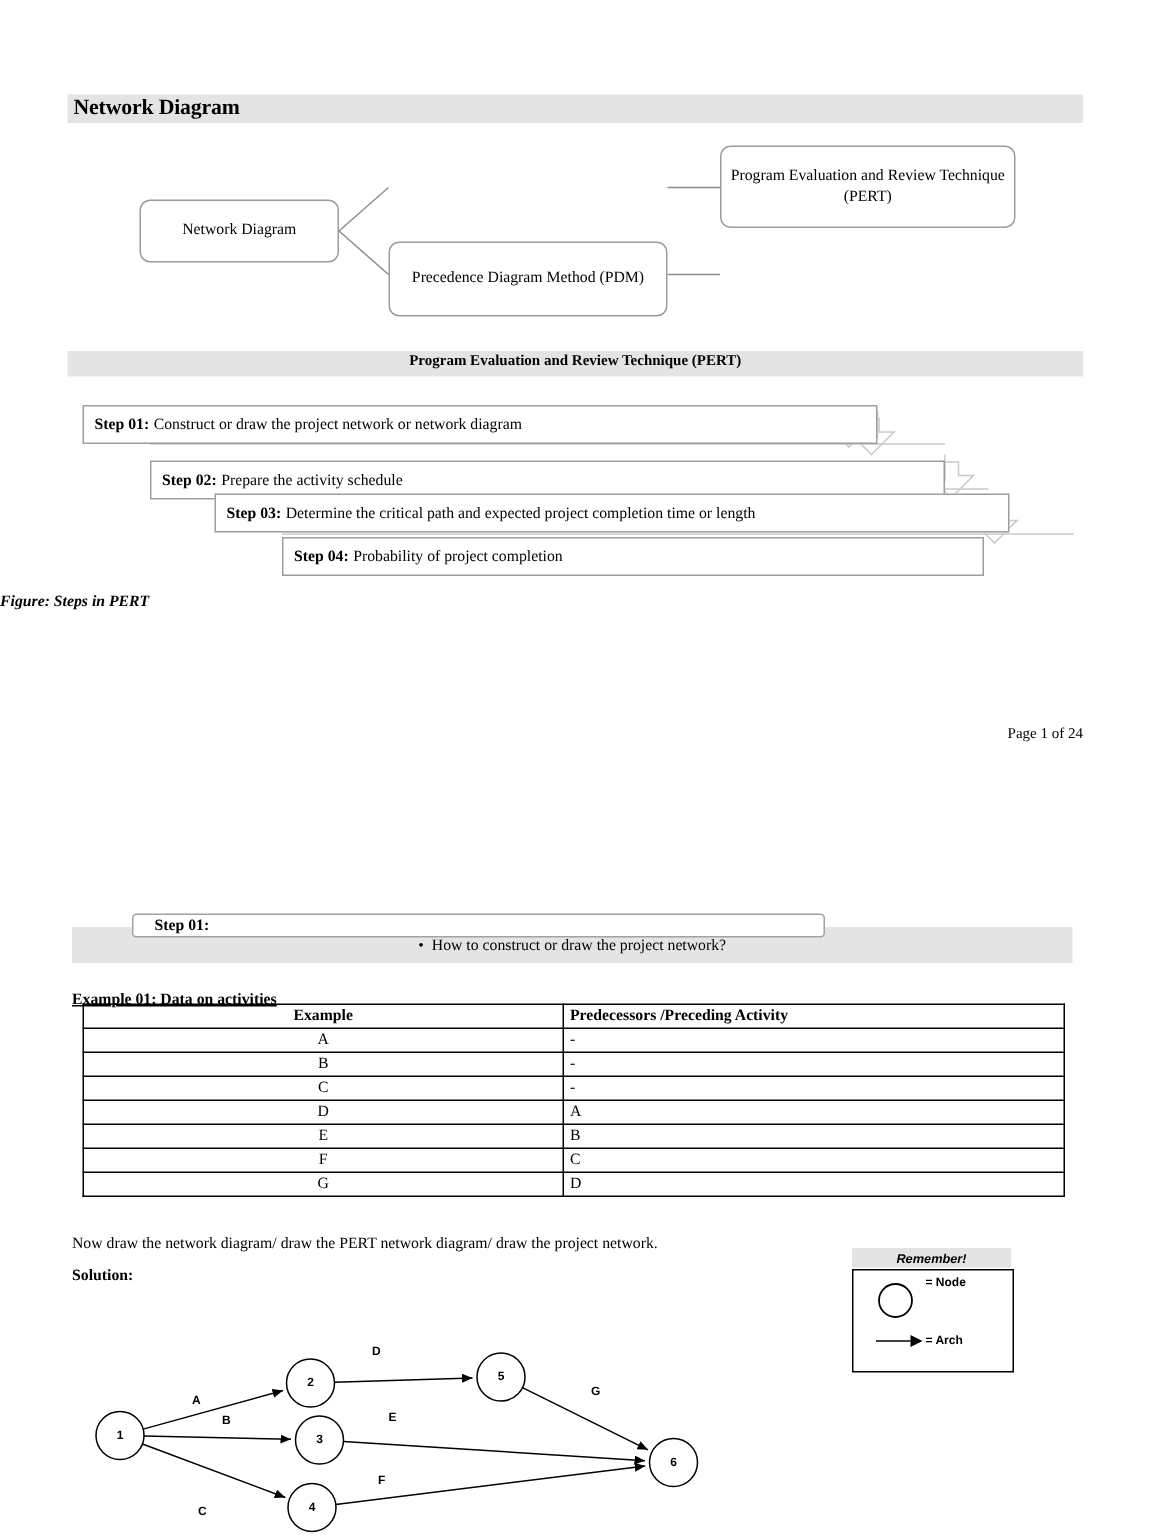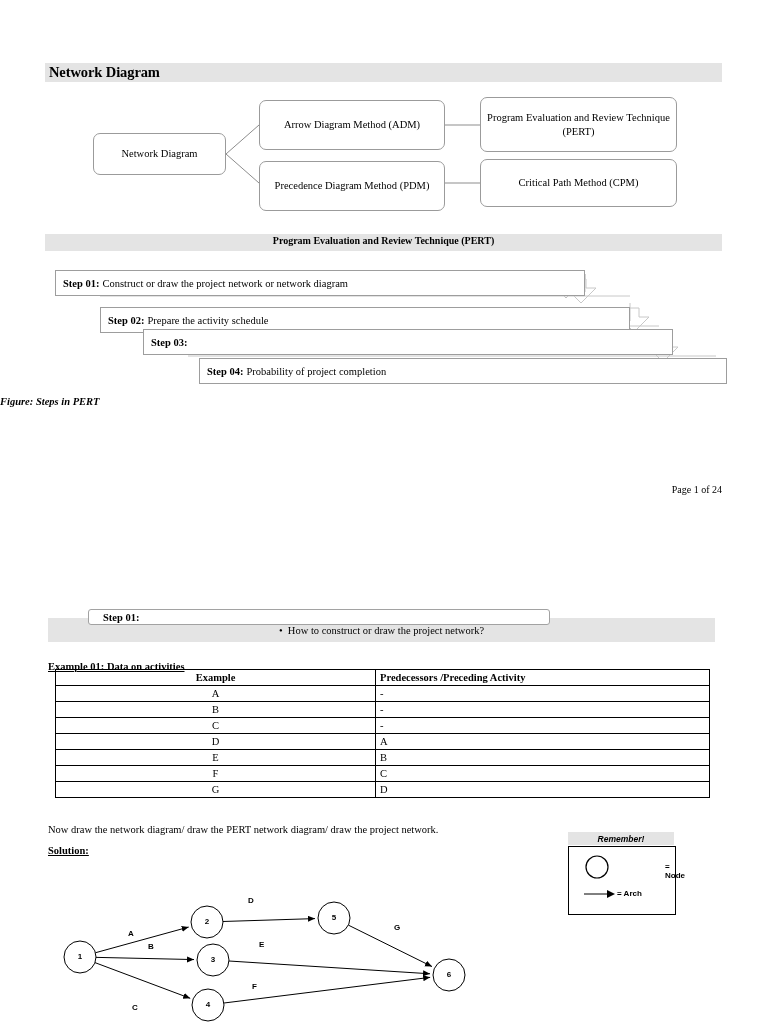--- a/index.html
+++ b/index.html
@@ -123,21 +123,21 @@
   #activity-table .col-activity { width: 320px; text-align: center; }
   #activity-table .col-pred { text-align: left; }
   #activity-table thead th.col-pred { text-align: left; }
 
   
   #draw-note {
     position: absolute; left: 48px; top: 824px; font-size: 10.5px;
   }
   #solution-heading {
     position: absolute; left: 48px; top: 845px;
-    font-size: 10.5px; font-weight: bold; text-decoration: underline;
+    font-size: 10.5px; font-weight: bold; 
   }
 
   
   #remember-band {
     position: absolute; left: 568px; top: 832px; width: 106px; height: 13px;
     background: #e4e4e4;
     display: flex; align-items: center; justify-content: center;
     font-size: 8.5px; font-weight: bold; font-style: italic;
     font-family: "Liberation Sans", sans-serif;
   }
@@ -167,35 +167,29 @@
 
 <div class="gray-band" id="title-band"></div>
 <div id="page-title">Network Diagram</div>
 
 <div id="flowchart">
 
   <div class="rbox" style="left:93px; top:133px; width:133px; height:42px;">
     <span>Network Diagram</span>
   </div>
 
-  <div class="rbox" style="left:259px; top:100px; width:186px; height:50px;">
-    <span>Arrow Diagram Method (ADM)</span>
-  </div>
 
   <div class="rbox" style="left:259px; top:161px; width:186px; height:50px;">
     <span>Precedence Diagram Method (PDM)</span>
   </div>
 
   <div class="rbox" style="left:480px; top:97px; width:197px; height:55px;">
     <span>Program Evaluation and Review Technique (PERT)</span>
   </div>
 
-  <div class="rbox" style="left:480px; top:159px; width:197px; height:48px;">
-    <span>Critical Path Method (CPM)</span>
-  </div>
 
   <svg width="768" height="220" style="position:absolute;left:0;top:0;">
     <line x1="226" y1="154" x2="259" y2="125" stroke="#8d8d8d" stroke-width="1"></line>
     <line x1="226" y1="154" x2="259" y2="183" stroke="#8d8d8d" stroke-width="1"></line>
     <line x1="445" y1="125" x2="480" y2="125" stroke="#8d8d8d" stroke-width="1"></line>
     <line x1="445" y1="183" x2="480" y2="183" stroke="#8d8d8d" stroke-width="1"></line>
   </svg>
 </div>
 
 <div class="gray-band" id="pert-band"></div>
@@ -225,23 +219,24 @@
     <span>Construct or draw the project network or network diagram</span>
   </div>
 
   <div class="step-box" style="left:100px; top:307px; width:530px;">
     <b>Step 02:</b>
     <span>Prepare the activity schedule</span>
   </div>
 
   <div class="step-box" style="left:143px; top:329px; width:530px;">
     <b>Step 03:</b>
-  </div>
-
-  <div class="step-box" style="left:199px; top:358px; width:528px;">
+    <span>Determine the critical path and expected project completion time or length</span>
+  </div>
+
+  <div class="step-box" style="left:188px; top:358px; width:468px;">
     <b>Step 04:</b>
     <span>Probability of project completion</span>
   </div>
 </div>
 
 <div id="figure-caption">Figure: Steps in PERT</div>
 
 <div id="page-footer">
   <span>Page 1 of 24</span>
 </div>
@@ -301,21 +296,21 @@
 
 <div id="remember-band">
   <span>Remember!</span>
 </div>
 <div id="remember-box">
   <svg width="104" height="65" style="position:absolute;left:0;top:0;">
     <circle cx="28" cy="20" r="11" fill="#ffffff" stroke="#000000" stroke-width="1.2"></circle>
     <line x1="15" y1="47" x2="38" y2="47" stroke="#000000" stroke-width="1"></line>
     <polygon points="38,43 46,47 38,51" fill="#000000"></polygon>
   </svg>
-  <div class="legend-text" style="left:48px; top:15px;margin-left:48px;">= Node</div>
+  <div class="legend-text" style="left:48px; top:3px;">= Node</div>
   <div class="legend-text" style="left:48px; top:42px;text-align:center;">= Arch</div>
 </div>
 
 <div id="network-diagram">
   <svg width="520" height="144" style="position:absolute;left:0;top:0;">
     <defs>
       <marker id="ah" markerWidth="8" markerHeight="8" refX="7" refY="3" orient="auto" markerUnits="strokeWidth">
         <path d="M0,0 L7,3 L0,6 z" fill="#000"></path>
       </marker>
     </defs>

